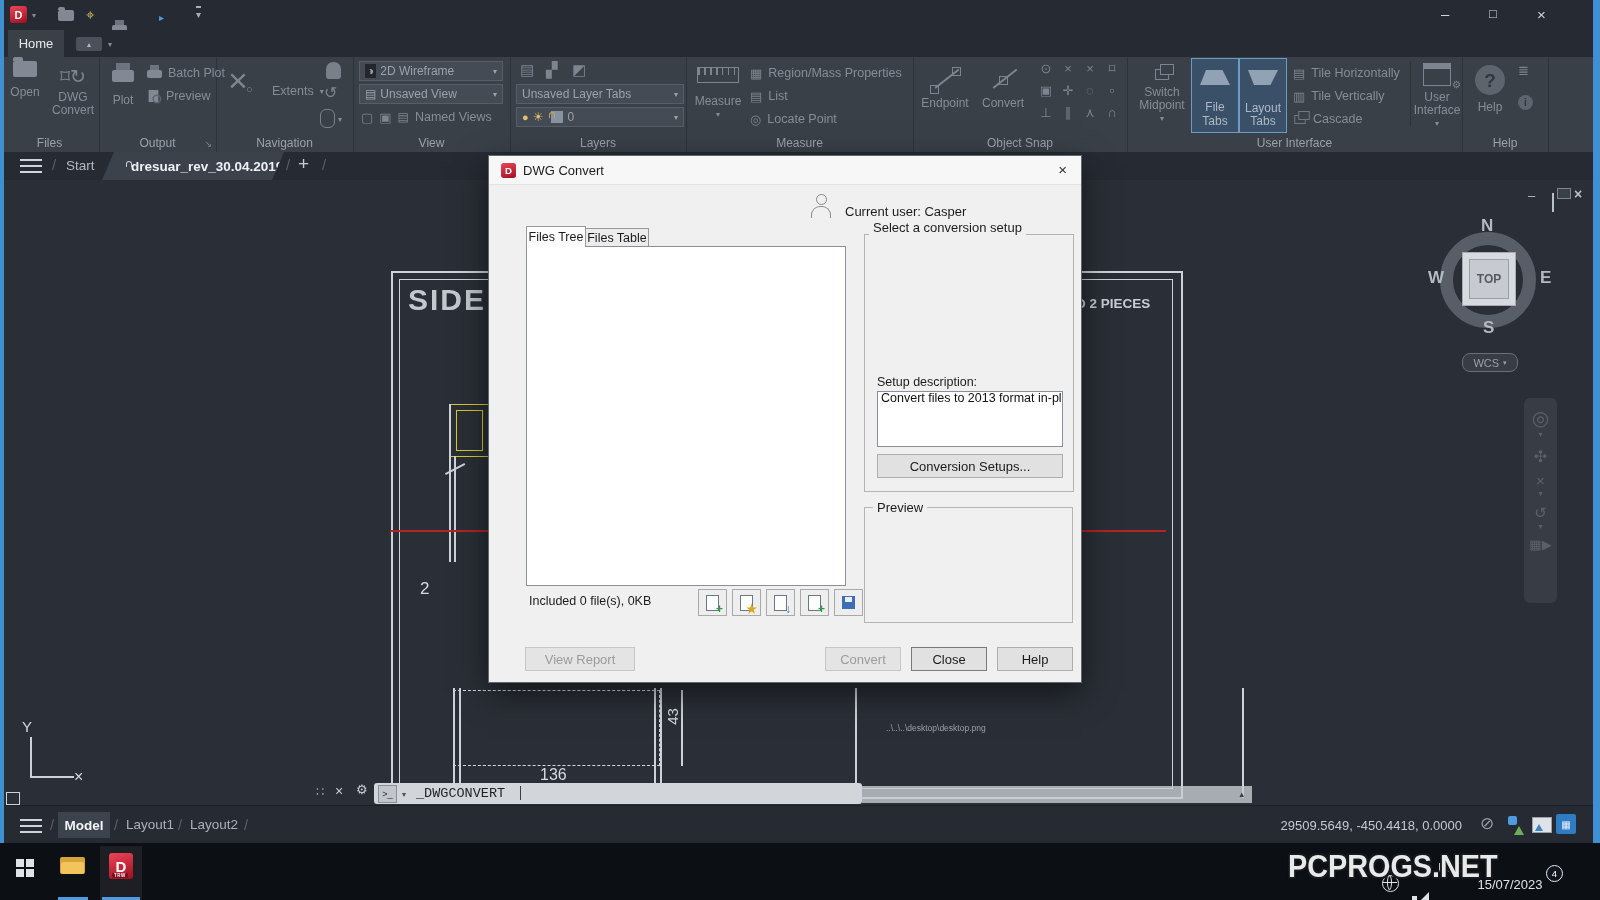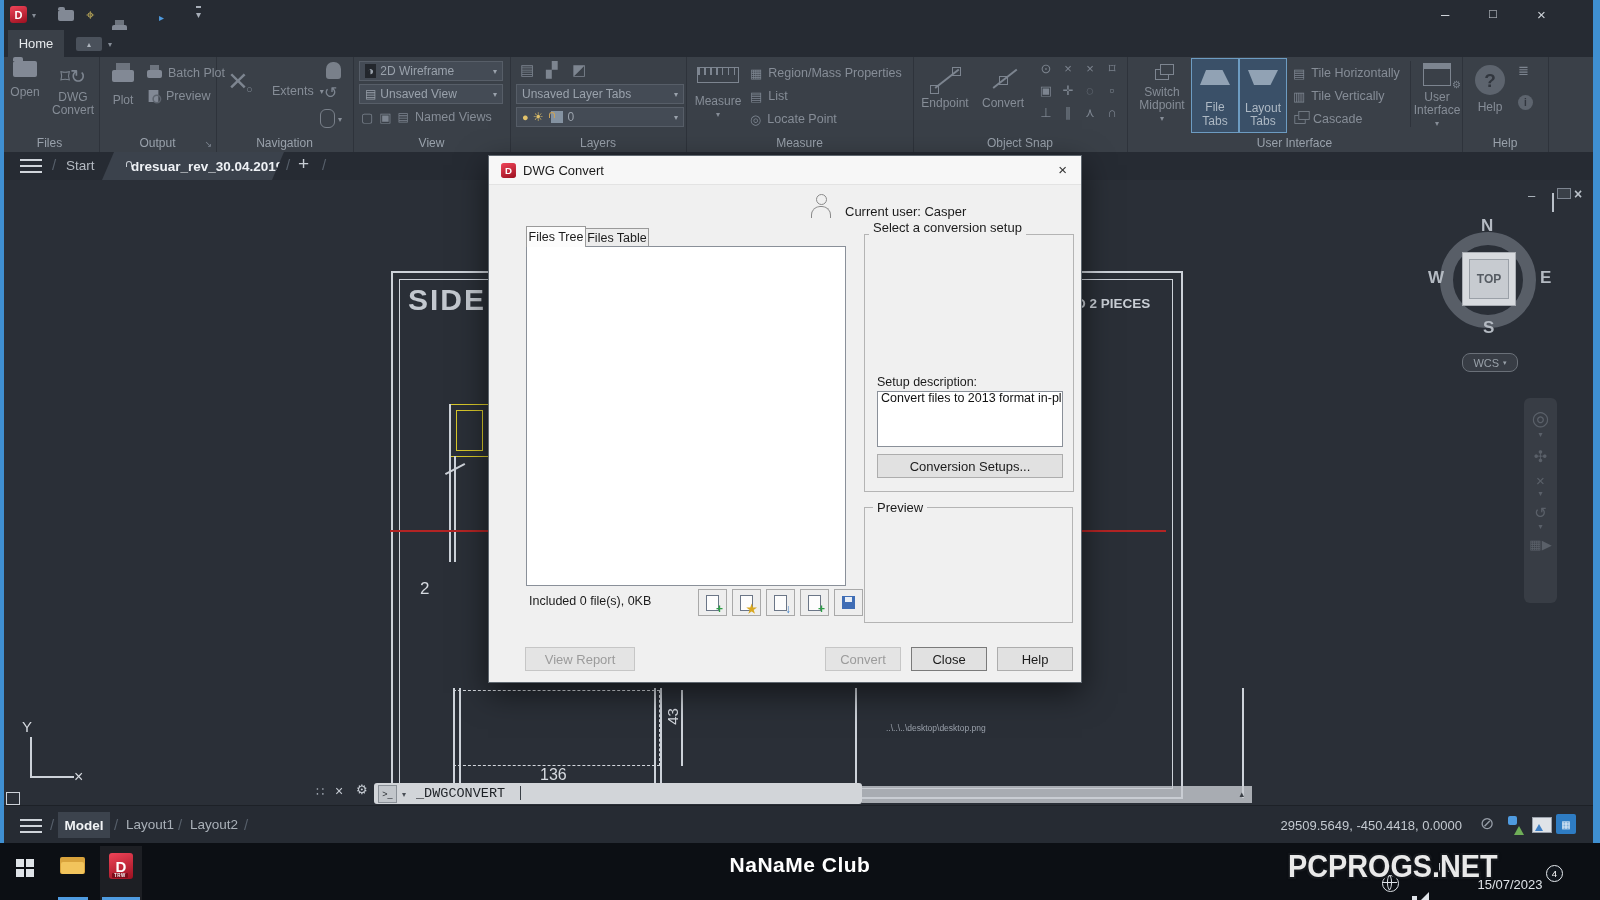--- a/index.html
+++ b/index.html
@@ -426,21 +426,20 @@
         <i></i>
         <i></i>
         <i></i>
       </div>
     <div class="a efold" style="left:60px;top:14px"></div>
     <div class="a" style="left:100px;top:3px;width:42px;height:54px;background:rgba(255,255,255,.07)">
       <div class="dtv" style="margin:7px auto 0">D<i>TRW</i></div>
     </div>
     <div class="a" style="left:58px;top:54px;width:30px;height:3px;background:#4f9be0"></div>
     <div class="a" style="left:102px;top:54px;width:38px;height:3px;background:#4f9be0"></div>
-    <div class="a" style="left:0;top:10px;width:1600px;text-align:center;color:#fff;font-size:21px;font-weight:bold;letter-spacing:.5px">NaNaMe Club</div>
     <span class="a" style="left:1346px;top:16px;color:#dfe3e8;font-size:13px">∧</span>
     <div class="a glb" style="left:1382px;top:15px"></div>
     <div class="a spk" style="left:1412px;top:14px"></div>
     <span class="a" style="left:1438px;top:17px;color:#dfe3e8;font-size:13px">ENG</span>
     <span class="a" style="left:1458px;top:34px;width:104px;text-align:center;color:#dfe3e8;font-size:13px">15/07/2023</span>
 
     <div class="a badge" style="left:1546px;top:22px">4</div>
   </div>
 
   <div class="wm" style="left:1288px;top:848px">PCPROGS.NET</div>

